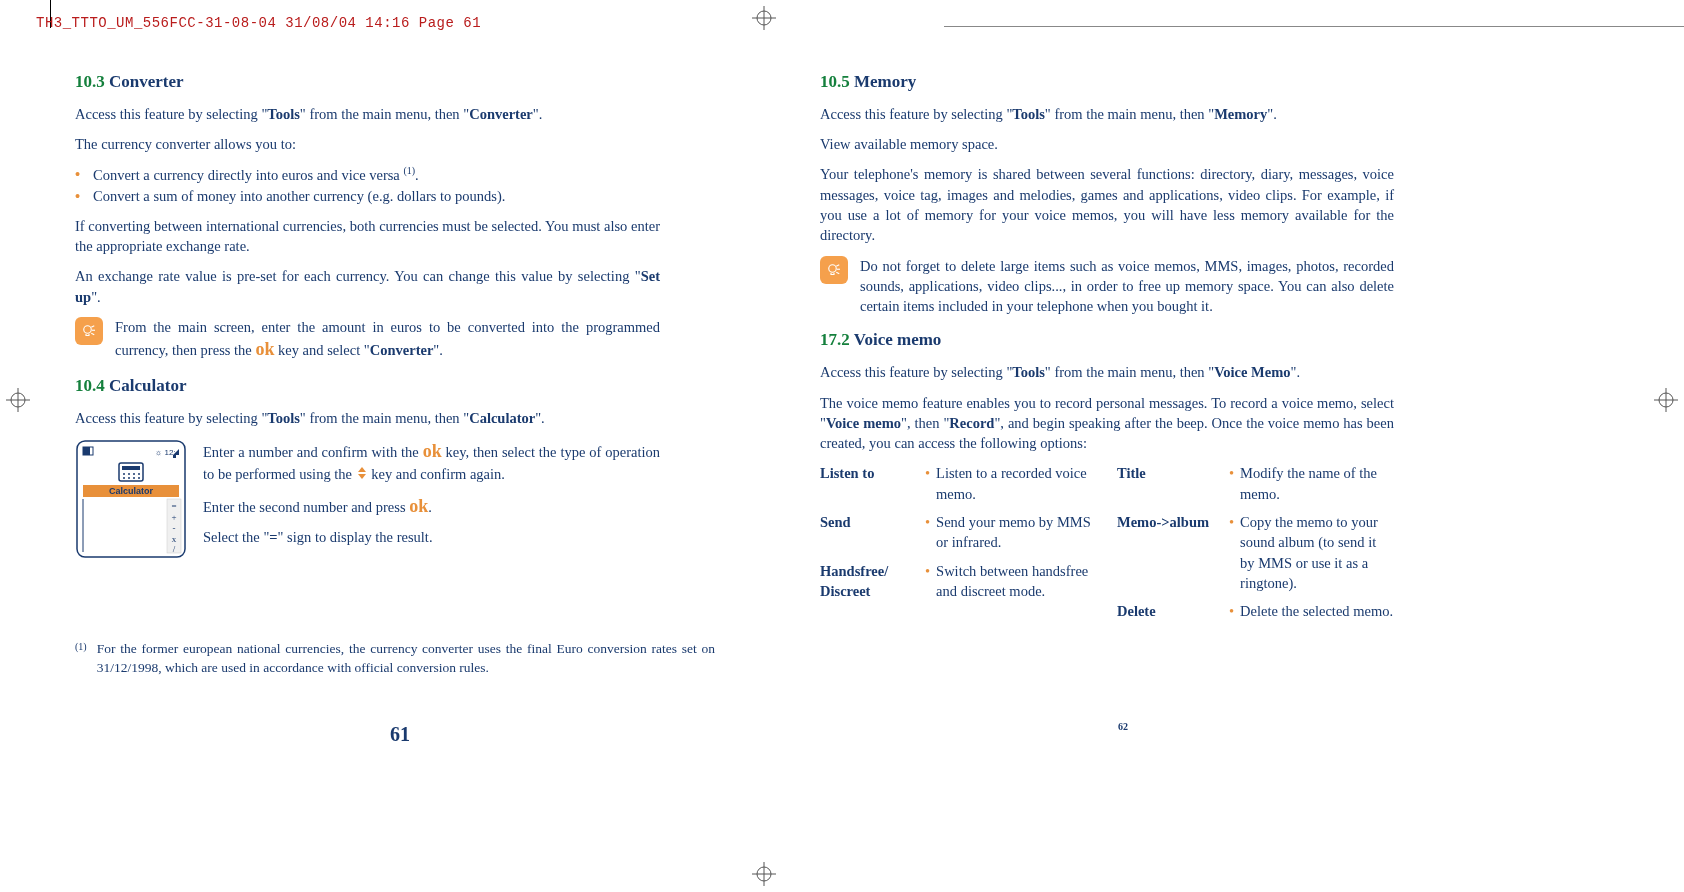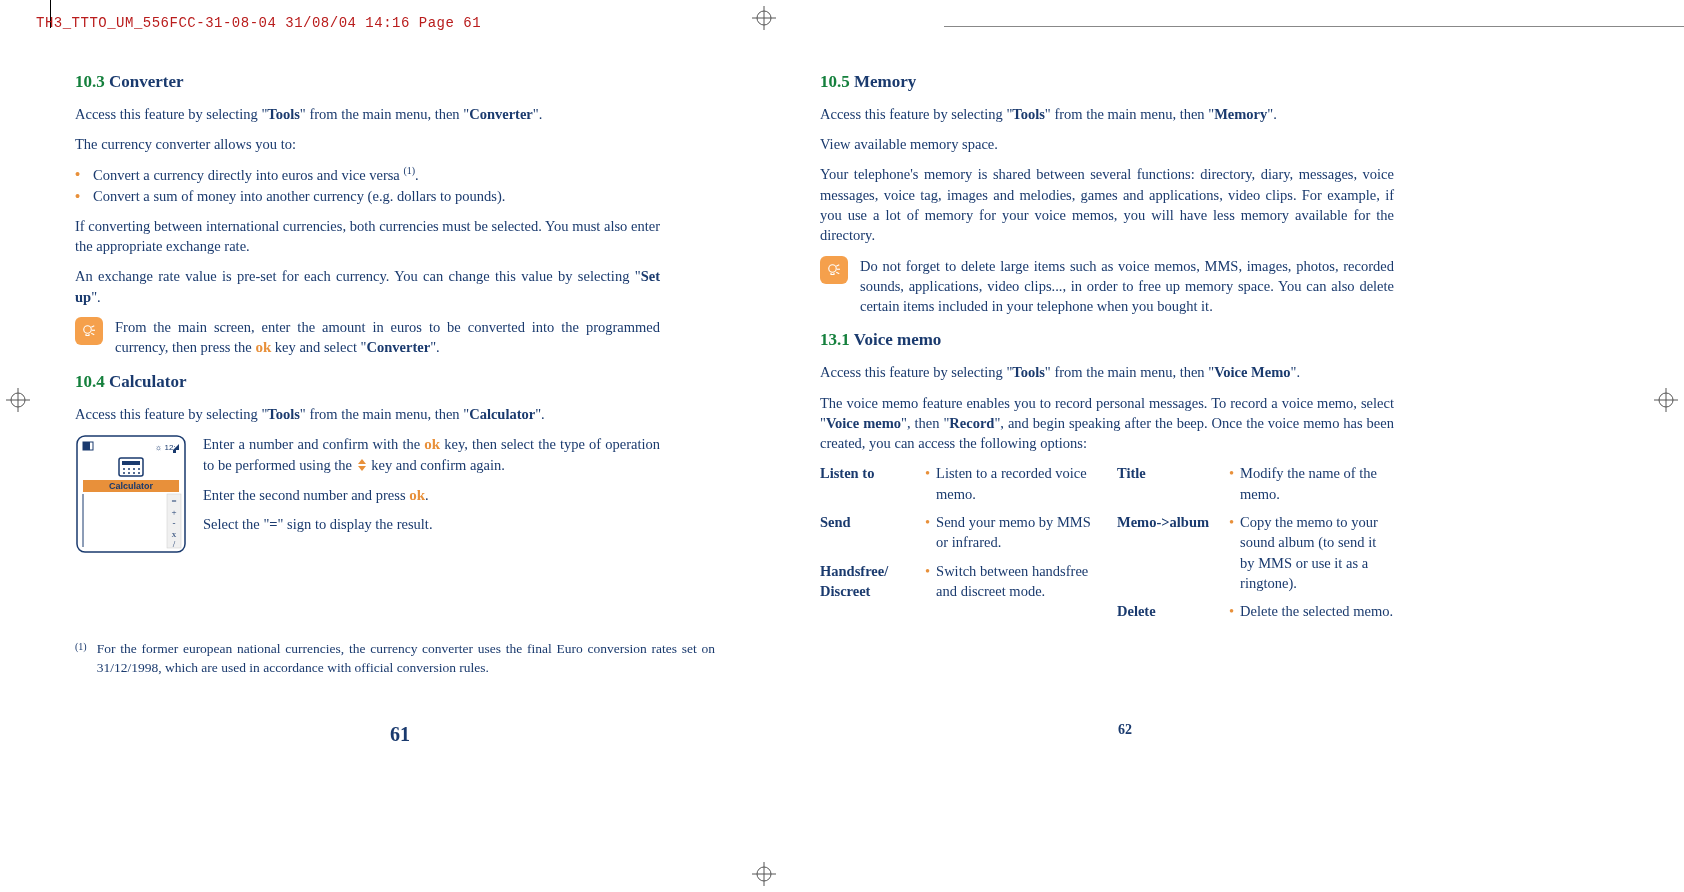--- a/index.html
+++ b/index.html
@@ -99,21 +99,21 @@
     display: flex;
     align-items: center;
     justify-content: center;
     color: #fff;
     font-size: 16px;
   }
   .tip-text { flex: 1; text-align: justify; }
   .ok-key {
     color: #e8903a;
     font-weight: bold;
-    font-size: 15px;
+    font-size: 18px;
   }
   .c-key {
     color: #e8903a;
     font-weight: bold;
     font-size: 15px;
   }
   .arrow-key {
     display: inline-block;
     vertical-align: middle;
   }
@@ -145,21 +145,21 @@
     top: 720px;
     left: 390px;
     font-weight: bold;
     font-size: 20px;
   }
   .page-num-right {
     position: absolute;
     top: 720px;
     left: 1118px;
     font-weight: bold;
-    font-size: 14px;
+    font-size: 10px;
   }
   .options-grid {
     display: flex;
     gap: 20px;
     margin-top: 4px;
   }
   .opt-col { flex: 1; }
   .opt-row { display: flex; margin-bottom: 8px; }
   .opt-term {
     width: 105px;
@@ -327,21 +327,21 @@
             <path d="M8 16v2h4v-2"></path>
             <line x1="15" y1="7" x2="19" y2="5"></line>
             <line x1="16" y1="11" x2="20" y2="11"></line>
             <line x1="15" y1="15" x2="19" y2="17"></line>
           </svg>
       </div>
       <div class="tip-text">Do not forget to delete large items such as voice memos, MMS, images, photos, recorded sounds, applications, video clips..., in order to free up memory space. You can also delete certain items included in your telephone when you bought it.</div>
     </div>
 
     <div class="section-heading" style="margin-top:6px;">
-      <span class="sec-num">13.1</span>
+      <span class="sec-num">17.2</span>
       <span class="sec-title">Voice memo</span>
     </div>
 
     <p class="para">
       <span>Access this feature by selecting "</span><b>Tools</b><span>" from the main menu, then "</span><b>Voice Memo</b><span>".</span>
     </p>
     <p class="para">
       <span>The voice memo feature enables you to record personal messages. To record a voice memo, select "</span><b>Voice memo</b><span>", then "</span><b>Record</b><span>", and begin speaking after the beep. Once the voice memo has been created, you can access the following options:</span>
     </p>
 

